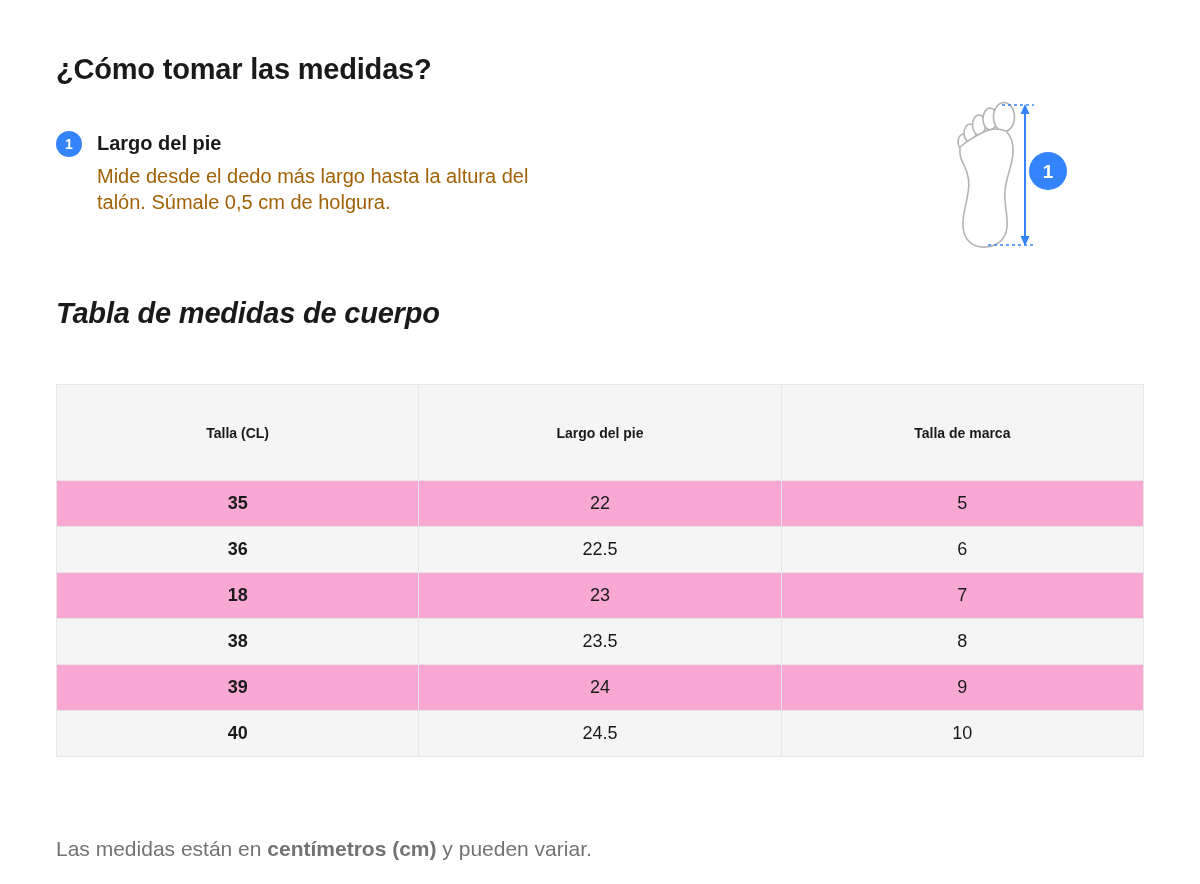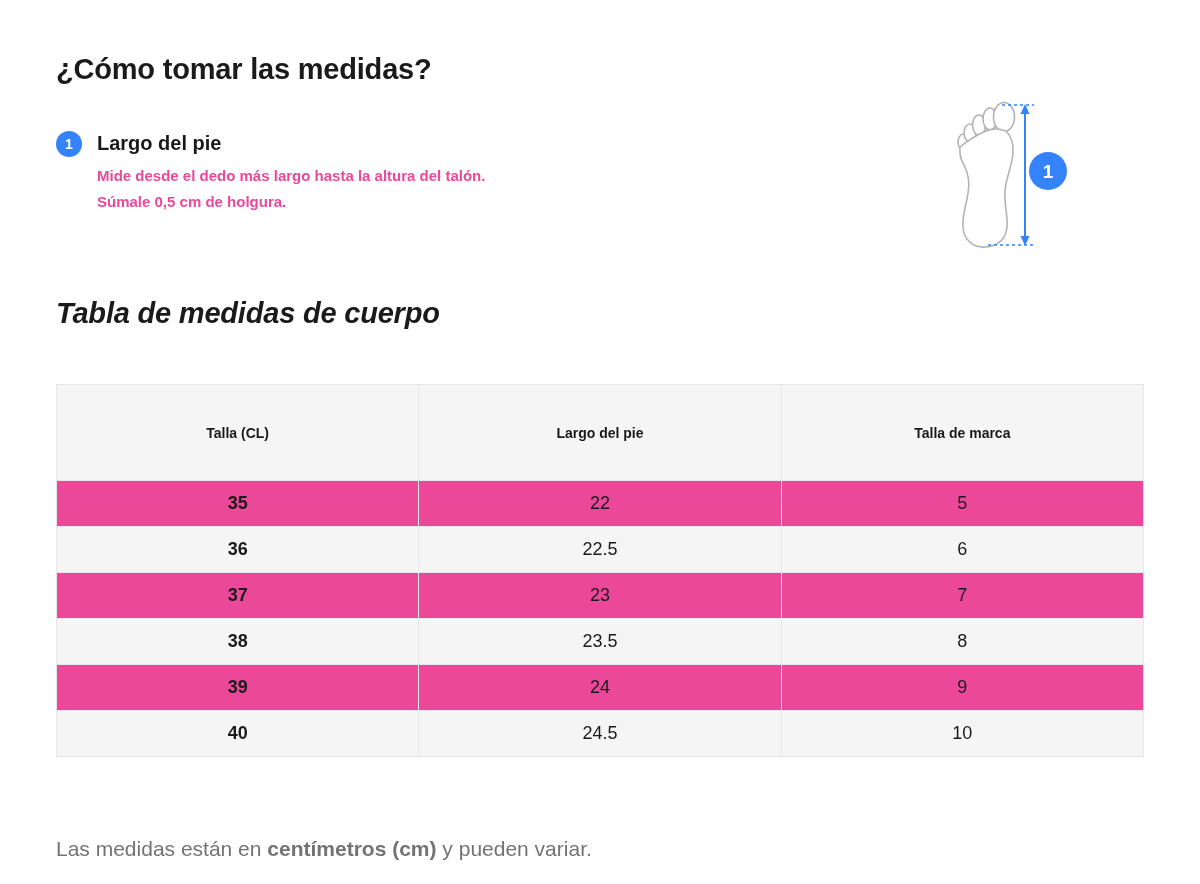--- a/index.html
+++ b/index.html
@@ -47,24 +47,24 @@
   }
   .instruction-text { margin-left: 15px; }
   .instruction-label {
     font-size: 20px;
     line-height: 26px;
     font-weight: 700;
     color: #1a1a1a;
   }
   .instruction-desc {
     margin-top: 7px;
-    font-size: 15px;
+    font-size: 20px;
     line-height: 26px;
-    font-weight: 700;
-    color: #ec4899;
+    font-weight: 400;
+    color: #a16207;
     max-width: 445px;
   }
   .figure {
     position: absolute;
     left: 950px;
     top: 95px;
     width: 120px;
     height: 162px;
   }
   .section-title {
@@ -92,21 +92,21 @@
   }
   table.size-table th {
     background: #f5f5f5;
     height: 96px;
     font-weight: 700;
     font-size: 14px;
   }
   table.size-table td {
     height: 46px;
     font-weight: 400;
-    background: #ec4899;
+    background: #f9a8d4;
   }
   table.size-table tbody tr:nth-child(even) td { background: #f5f5f5; }
   table.size-table td.bold { font-weight: 700; }
   .footnote {
     margin-top: 78px;
     font-size: 21px;
     line-height: 27px;
     color: #737373;
     font-weight: 400;
   }
@@ -185,21 +185,21 @@
           <td class="bold">35</td>
           <td>22</td>
           <td>5</td>
         </tr>
         <tr>
           <td class="bold">36</td>
           <td>22.5</td>
           <td>6</td>
         </tr>
         <tr>
-          <td class="bold">37</td>
+          <td class="bold">18</td>
           <td>23</td>
           <td>7</td>
         </tr>
         <tr>
           <td class="bold">38</td>
           <td>23.5</td>
           <td>8</td>
         </tr>
         <tr>
           <td class="bold">39</td>

